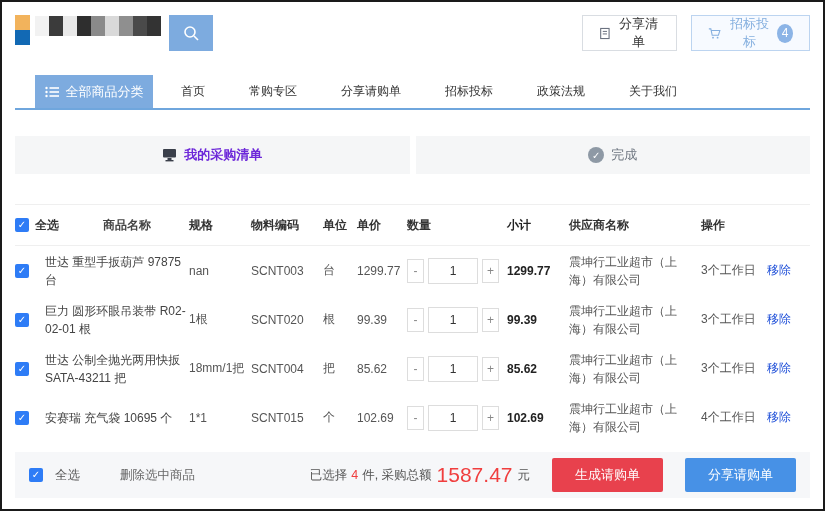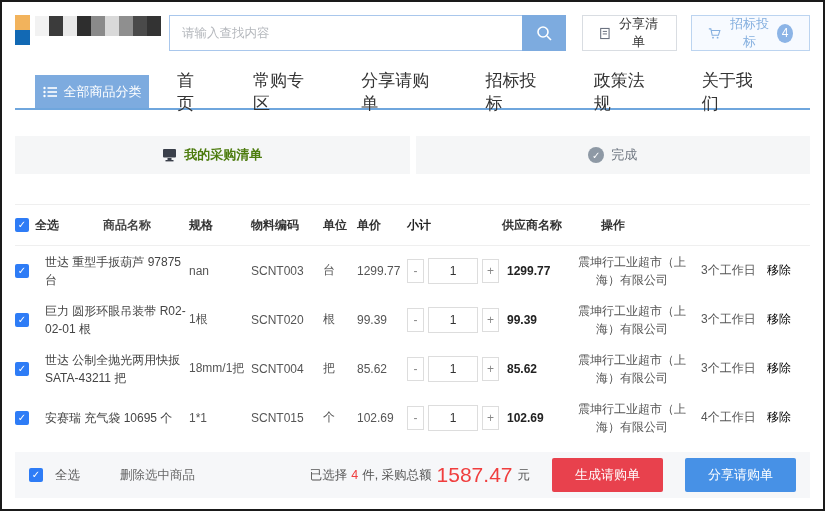--- a/index.html
+++ b/index.html
@@ -53,30 +53,30 @@
   }
 
   
   .nav { display: flex; align-items: flex-end; margin-top: 22px; border-bottom: 2px solid #6fa6dd; }
   .nav-cat {
     width: 118px; height: 33px; background: #7dabdf; color: #fff;
     display: flex; align-items: center; justify-content: center; gap: 7px;
     font-size: 13px; margin-left: 20px; cursor: pointer;
   }
   .nav-items { display: flex; align-items: center; height: 33px; margin-left: 28px; }
-  .nav-item { font-size: 17px; color: #333; margin-right: 44px; cursor: pointer; }
+  .nav-item { font-size: 12px; color: #333; margin-right: 44px; cursor: pointer; }
 
   
   .steps { display: flex; gap: 6px; margin-top: 26px; }
   .step {
     flex: 1; height: 38px; background: #f5f6f7;
     display: flex; align-items: center; justify-content: center; gap: 7px;
     font-size: 13px;
   }
-  .step-1 { color: #4d7c0f; font-weight: bold; }
+  .step-1 { color: #6d28d9; font-weight: bold; }
   .step-2 { color: #b9bdc3; }
   .step-3 { color: #6e7681; }
   .check-circle {
     width: 16px; height: 16px; border-radius: 50%; background: #8e99a5;
     color: #fff; font-size: 10px; display: inline-flex; align-items: center; justify-content: center;
   }
 
   
   .table { margin-top: 30px; }
   .t-head {
@@ -86,25 +86,25 @@
   }
   .t-row { display: flex; align-items: center; min-height: 49px; font-size: 12px; color: #555; }
   .col-check { width: 30px; display: flex; align-items: center; }
   .col-name { width: 144px; color: #444; line-height: 1.5; }
   .col-spec { width: 62px; }
   .col-code { width: 72px; }
   .col-unit { width: 34px; }
   .col-price { width: 50px; }
   .col-qty { width: 100px; display: flex; align-items: center; }
   .col-sub { width: 62px; font-weight: bold; color: #222; }
-  .col-sup { width: 132px; padding-right: 6px; line-height: 1.5; text-align: center; }
+  .col-sup { width: 132px; padding-right: 6px; line-height: 1.5; }
   .col-del { width: 66px; }
   .col-act { width: 36px; }
   .t-head .col-check, .f-check { gap: 6px; }
-  .remove-link { color: #000000; cursor: pointer; }
+  .remove-link { color: #1d4ed8; cursor: pointer; }
 
   .checkbox {
     width: 14px; height: 14px; background: #2e7cf6; border-radius: 2px;
     color: #fff; font-size: 10px; line-height: 14px; text-align: center;
     display: inline-block; cursor: pointer; flex: none;
   }
   .stepper-btn {
     width: 17px; height: 24px; border: 1px solid #ddd; background: #fff;
     color: #888; font-size: 12px; cursor: pointer; line-height: 22px; text-align: center;
   }
@@ -150,21 +150,20 @@
           <span style="background:#2e2e2e"></span>
           <span style="background:#8a8a8a"></span>
           <span style="background:#d9d9d9"></span>
           <span style="background:#8f8f8f"></span>
           <span style="background:#4a4a4a"></span>
           <span style="background:#333333"></span>
       </div>
     </div>
 
     <div class="search-wrap">
-      <input class="search-input" placeholder="请输入查找内容" style="">
       <button class="search-btn">
         <svg class="icon-svg" width="17" height="17" viewBox="0 0 17 17">
           <circle cx="7" cy="7" r="5" fill="none" stroke="#fff" stroke-width="1.6"></circle>
           <line x1="11" y1="11" x2="15" y2="15" stroke="#fff" stroke-width="1.6"></line>
         </svg>
       </button>
     </div>
 
     <button class="hdr-btn share-btn">
       <svg class="icon-svg" width="14" height="15" viewBox="0 0 14 15">
@@ -227,20 +226,21 @@
     <div class="t-head">
       <div class="col-check" style="width:88px;display:flex;align-items:center;">
         <span class="checkbox">✓</span>
         <span>全选</span>
       </div>
       <div class="col-name" style="width:86px">商品名称</div>
       <div class="col-spec">规格</div>
       <div class="col-code">物料编码</div>
       <div class="col-unit">单位</div>
       <div class="col-price">单价</div>
+      <div class="col-qty">数量</div>
       <div class="col-sub">小计</div>
       <div class="col-sup">供应商名称</div>
       <div class="col-act">操作</div>
     </div>
 
     <div class="t-row">
       <div class="col-check">
           <span class="checkbox">✓</span>
         </div>
       <div class="col-name">世达 重型手扳葫芦 97875 台</div>

